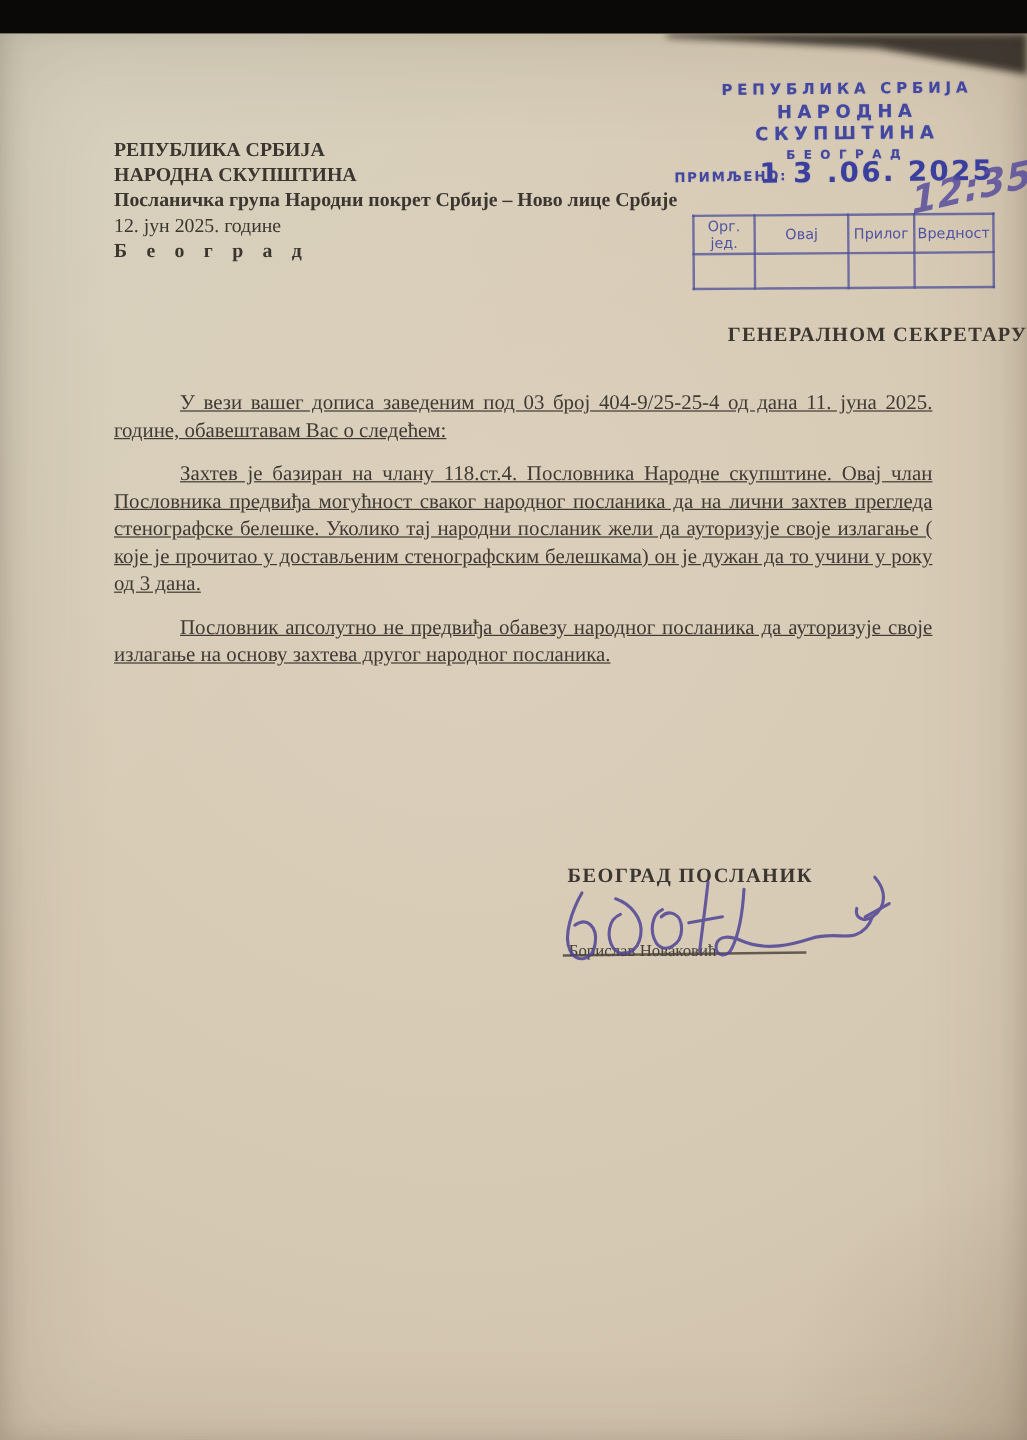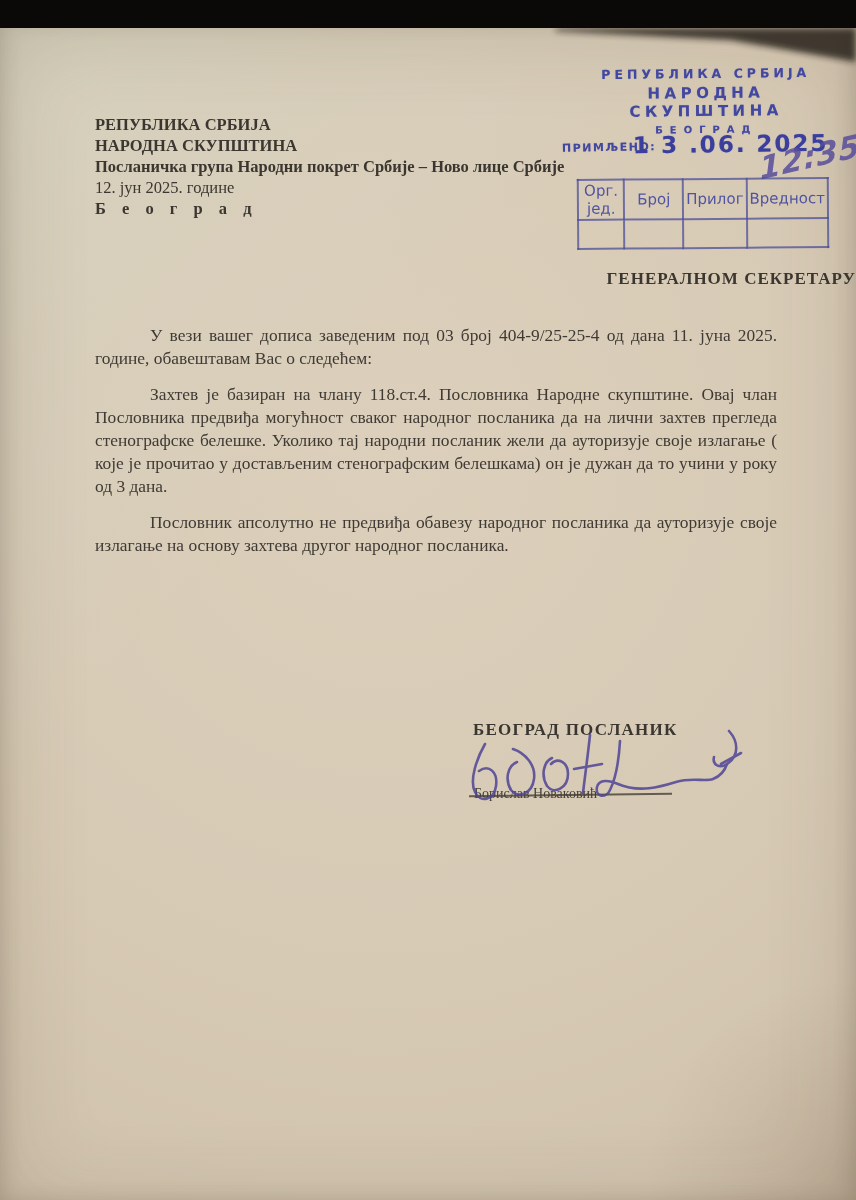--- a/index.html
+++ b/index.html
@@ -58,37 +58,37 @@
   }
   .stamp-table{
     position:absolute;left:577px;top:150px;width:252px;
     border-collapse:collapse;
     transform:rotate(-0.4deg);
     opacity:0.9;
   }
   .stamp-table td{
     border:2px solid rgba(62,66,150,0.75);
     color:#4247a0;font-family:"DejaVu Sans", sans-serif;
-    font-size:15px;text-align:center;padding:1px 2px;
+    font-size:12px;text-align:center;padding:1px 2px;
   }
   .stamp-table tr.empty td{height:25px;}
 
   
   .sender{position:absolute;left:95px;top:86px;width:520px;font-size:16.5px;line-height:21px;color:#3b3630;}
   .sender .b{font-weight:bold;}
   .sender .city{font-weight:bold;letter-spacing:6px;}
 
   
   .doc-title{
     position:absolute;left:0;top:241px;width:856px;text-align:right;
     font-size:17px;font-weight:bold;letter-spacing:1px;color:#3b3630;
   }
 
   
-  .body-text{position:absolute;left:95px;top:296px;width:682px;}
+  .body-text{position:absolute;left:95px;top:296px;width:682px;text-decoration:underline;}
   .body-text p{
     margin:0 0 13px 0;font-size:17.4px;line-height:23px;
     text-align:justify;text-indent:55px;color:#3f3a34;
   }
 
   
   .sig-role{
     position:absolute;left:473px;top:692px;
     font-size:17px;font-weight:bold;letter-spacing:1.2px;color:#3b3630;
   }
@@ -116,21 +116,21 @@
     </div>
 
     <div class="received-label">ПРИМЉЕНО:</div>
     <div class="received-date">1 3 .06. 2025</div>
     <div class="hand-time">12:35h</div>
 
     <table class="stamp-table">
       <tbody>
         <tr>
           <td style="width:56px">Орг. јед.</td>
-          <td style="width:100px">Број</td>
+          <td style="width:100px">Овај</td>
           <td style="width:50px">Прилог</td>
           <td style="width:46px">Вредност</td>
         </tr>
         <tr class="empty">
           <td></td>
           <td></td>
           <td></td>
           <td></td>
         </tr>
       </tbody>

